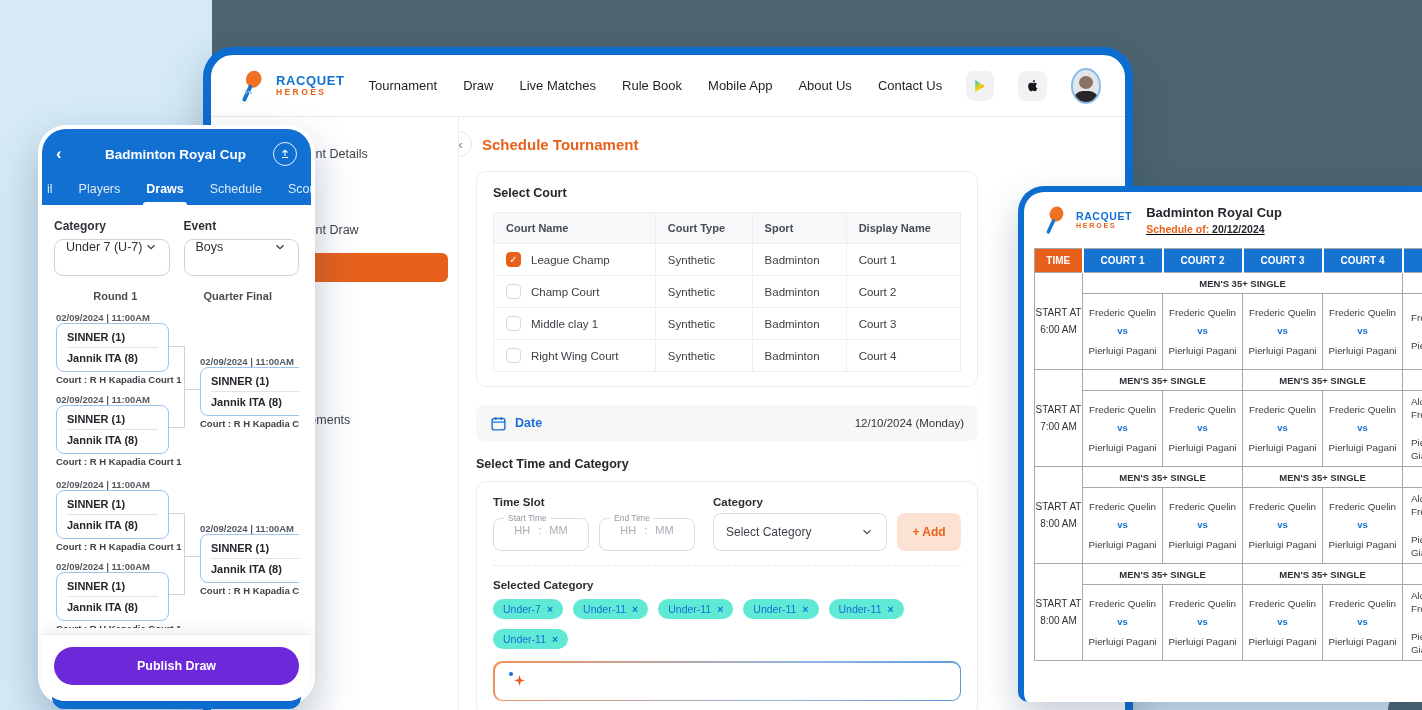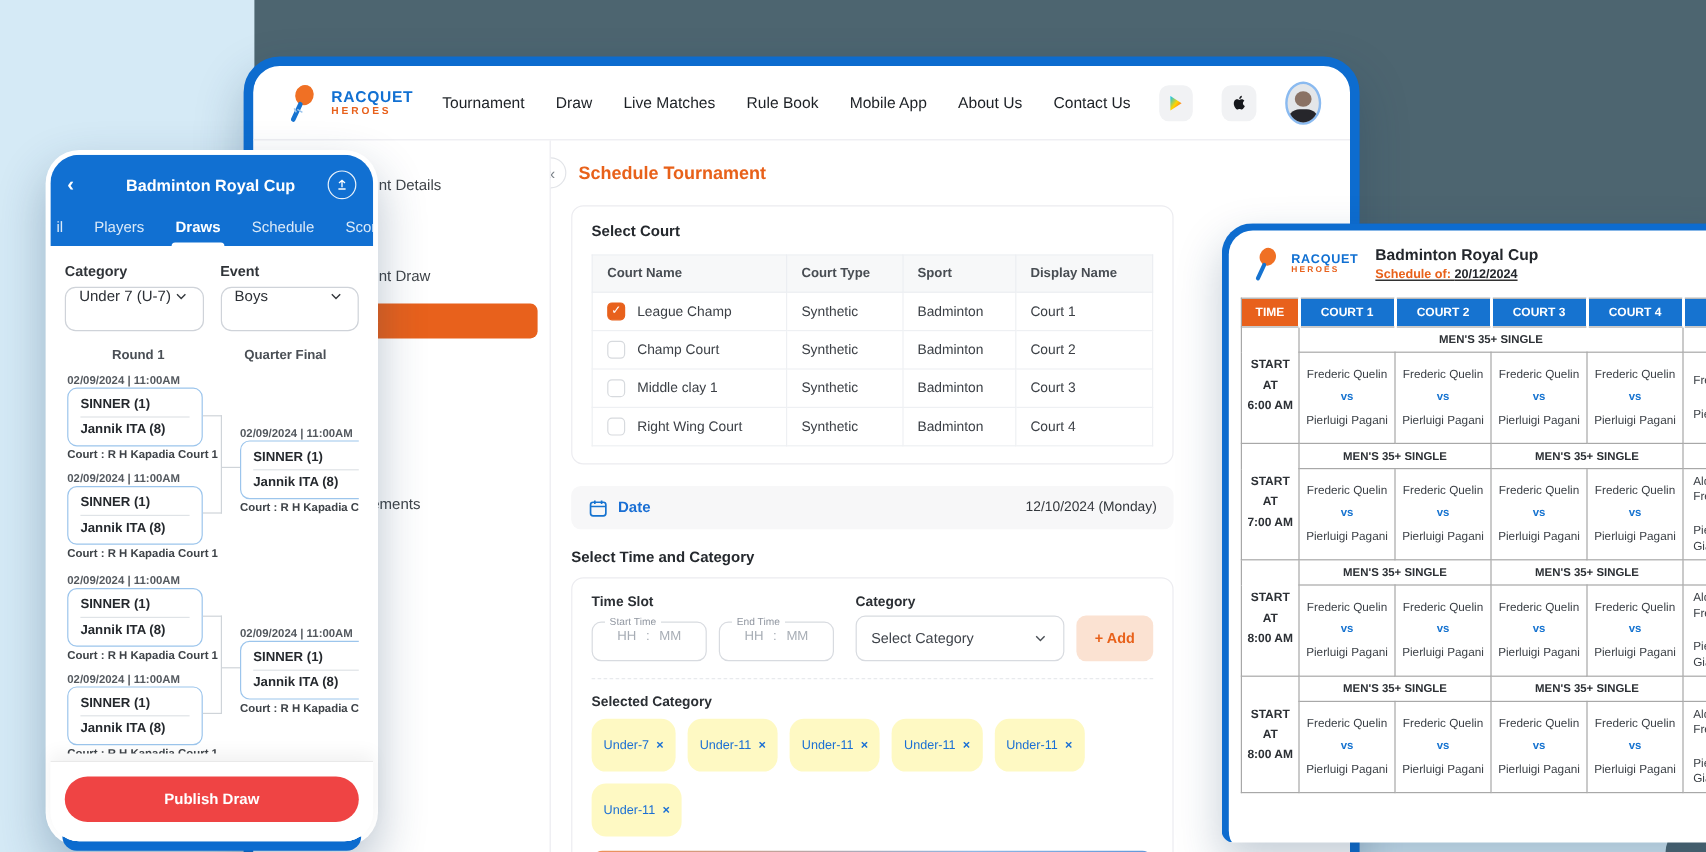--- a/index.html
+++ b/index.html
@@ -63,21 +63,21 @@
   .ts-boxes { display:flex; gap:10px; }
   fieldset.tbox { width:96px; height:38px; border:1px solid #d8dbe0; border-radius:8px; padding:0 6px; }
   fieldset.tbox legend { font-size:8.5px; color:#9096a0; padding:0 4px; margin-left:4px; }
   .tbox-in { display:flex; justify-content:center; gap:8px; font-size:11px; color:#a7adb5; margin-top:1px; }
   .cat-col { flex:1; }
   .cat-line { display:flex; gap:10px; }
   .select { flex:1; height:38px; border:1px solid #d8dbe0; border-radius:8px; display:flex; align-items:center; justify-content:space-between; padding:0 12px; font-size:12px; color:#3f444b; cursor:pointer; }
   .add-btn { width:64px; height:38px; border-radius:8px; background:#fbe2d2; color:#e8611a; font-size:12px; font-weight:700;
              display:flex; align-items:center; justify-content:center; cursor:pointer; border:none; }
   .chips { display:flex; gap:10px; margin-top:8px; flex-wrap:wrap; }
-  .chip { background:#fef9c3; color:#1a6fd4; font-size:10.5px; padding:16px 10px; border-radius:12px; display:flex; gap:6px; align-items:center; }
+  .chip { background:#5eead4; color:#1a6fd4; font-size:10.5px; padding:4px 10px; border-radius:12px; display:flex; gap:6px; align-items:center; }
   .chip-x { font-weight:700; cursor:pointer; }
   .warn-wrap { margin-top:12px; padding:1.5px; border-radius:9px; background:linear-gradient(120deg,#f09056,#8fb7e4 65%,#5b93d8); }
   .warn { background:#fff; border-radius:8px; padding:8px 14px 11px; }
   .sparkle { position:relative; height:18px; width:20px; }
   .sparkle svg { position:absolute; left:4px; top:3px; }
   .sp-dot { position:absolute; border-radius:50%; background:#1673d0; }
 
   
   .lp { position:absolute; left:38px; top:125px; width:277px; height:580px; background:#fff; border-radius:28px; padding:4px;
         box-shadow:0 18px 40px rgba(25,60,95,.30); z-index:3; }
@@ -105,39 +105,39 @@
   .mbox { position:absolute; width:113px; border:1px solid #9cc5ec; border-radius:8px; background:#fff; padding:4px 10px; cursor:pointer; }
   .mbox .p { font-size:11px; font-weight:600; color:#24282d; padding:3px 0; white-space:nowrap; }
   .mbox .dv { border-top:1px solid #dfe3e7; margin:1px 0; }
   .bcourt { position:absolute; font-size:9.5px; font-weight:600; color:#3e4348; white-space:nowrap; }
   .conn { position:absolute; border:1px solid #cfd4d9; border-left:none; }
   .stub { position:absolute; border-top:1px solid #cfd4d9; }
   .lp-footer { position:absolute; left:4px; right:4px; bottom:4px; background:#fff; border-top:1px solid #e9e9e9;
                border-radius:0 0 24px 24px; padding:12px 12px 16px; display:flex; gap:10px; box-shadow:0 -6px 14px rgba(0,0,0,.05); }
   .btn { flex:1; height:38px; border-radius:19px; font-size:12.5px; font-weight:700; display:flex; align-items:center; justify-content:center; cursor:pointer; }
   .btn-outline { border:1.5px solid #e8611c; color:#e8611c; background:#fff; }
-  .btn-solid { background:#ef4444; color:#fff; border:none; }
+  .btn-solid { background:#6d28d9; color:#fff; border:none; }
 
   
   .rp { position:absolute; left:1018px; top:186px; width:422px; height:516px; background:#fff;
         border-top:6px solid #0d6ccf; border-left:6px solid #0d6ccf; border-top-left-radius:26px; border-bottom-left-radius:10px;
         box-shadow:0 16px 36px rgba(25,60,95,.25); z-index:2; overflow:hidden; }
   .rp-header { display:flex; align-items:center; gap:14px; padding:13px 0 0 16px; }
   .rp-brand { display:flex; align-items:center; gap:6px; }
   .rp-titlecol { display:flex; flex-direction:column; gap:3px; }
   .rp-title { font-size:13px; font-weight:800; color:#23272c; }
   .rp-sub { font-size:10.5px; font-weight:700;text-decoration:underline; }
   .rp-sub .lab { color:#e8611a; }
   .rp-sub .val { color:#23272c; }
   .rp-table-wrap { margin:13px 0 0 10px; }
   table.sch { border-collapse:collapse; table-layout:fixed; width:448px; }
   .sch td { border:1px solid #a8a8a8; overflow:hidden; }
   .sch .h-time { background:#e8611c; color:#fff; font-size:10px; font-weight:800; text-align:center; height:24px; }
   .sch .h-court { background:#1673d0; color:#fff; font-size:10px; font-weight:800; text-align:center; border-left:2px solid #fff; }
-  .sch .time-cell { font-size:10px; font-weight:700; color:#2c3035; text-align:center; line-height:1.7; }
+  .sch .time-cell { font-size:10px; font-weight:400; color:#2c3035; text-align:center; line-height:1.7; }
   .sch .cat-cell { height:21px; font-size:9.5px; font-weight:800; color:#2c3035; text-align:center; }
   .sch .match-cell { height:76px; text-align:center; font-size:9.8px; color:#3a3f45; line-height:1.35; }
   .sch .vs { color:#1673d0; font-weight:800; font-size:9.5px; display:block; margin:6px 0; }
   .sch .c5 { text-align:left; padding-left:8px; }
   .sch .c5 .gap { height:14px; }
 </style>
 </head>
 <body>
 
 <div class="stage">

